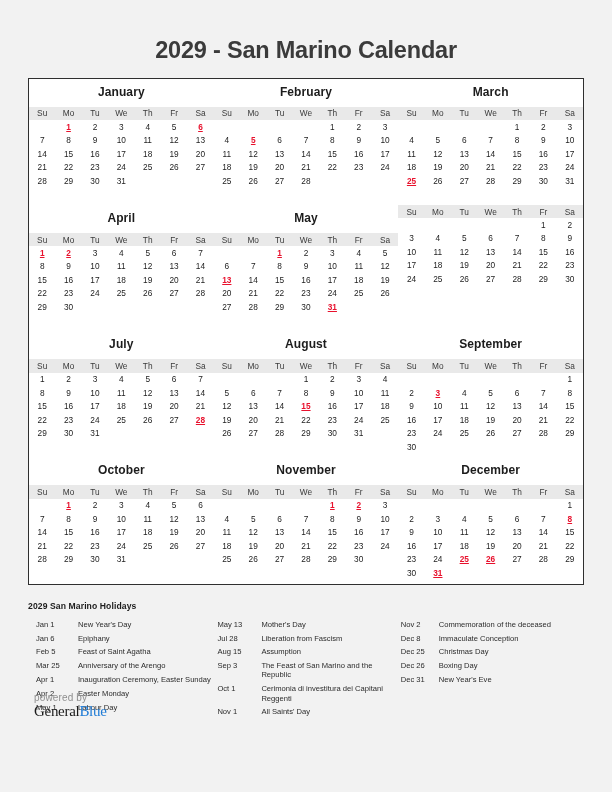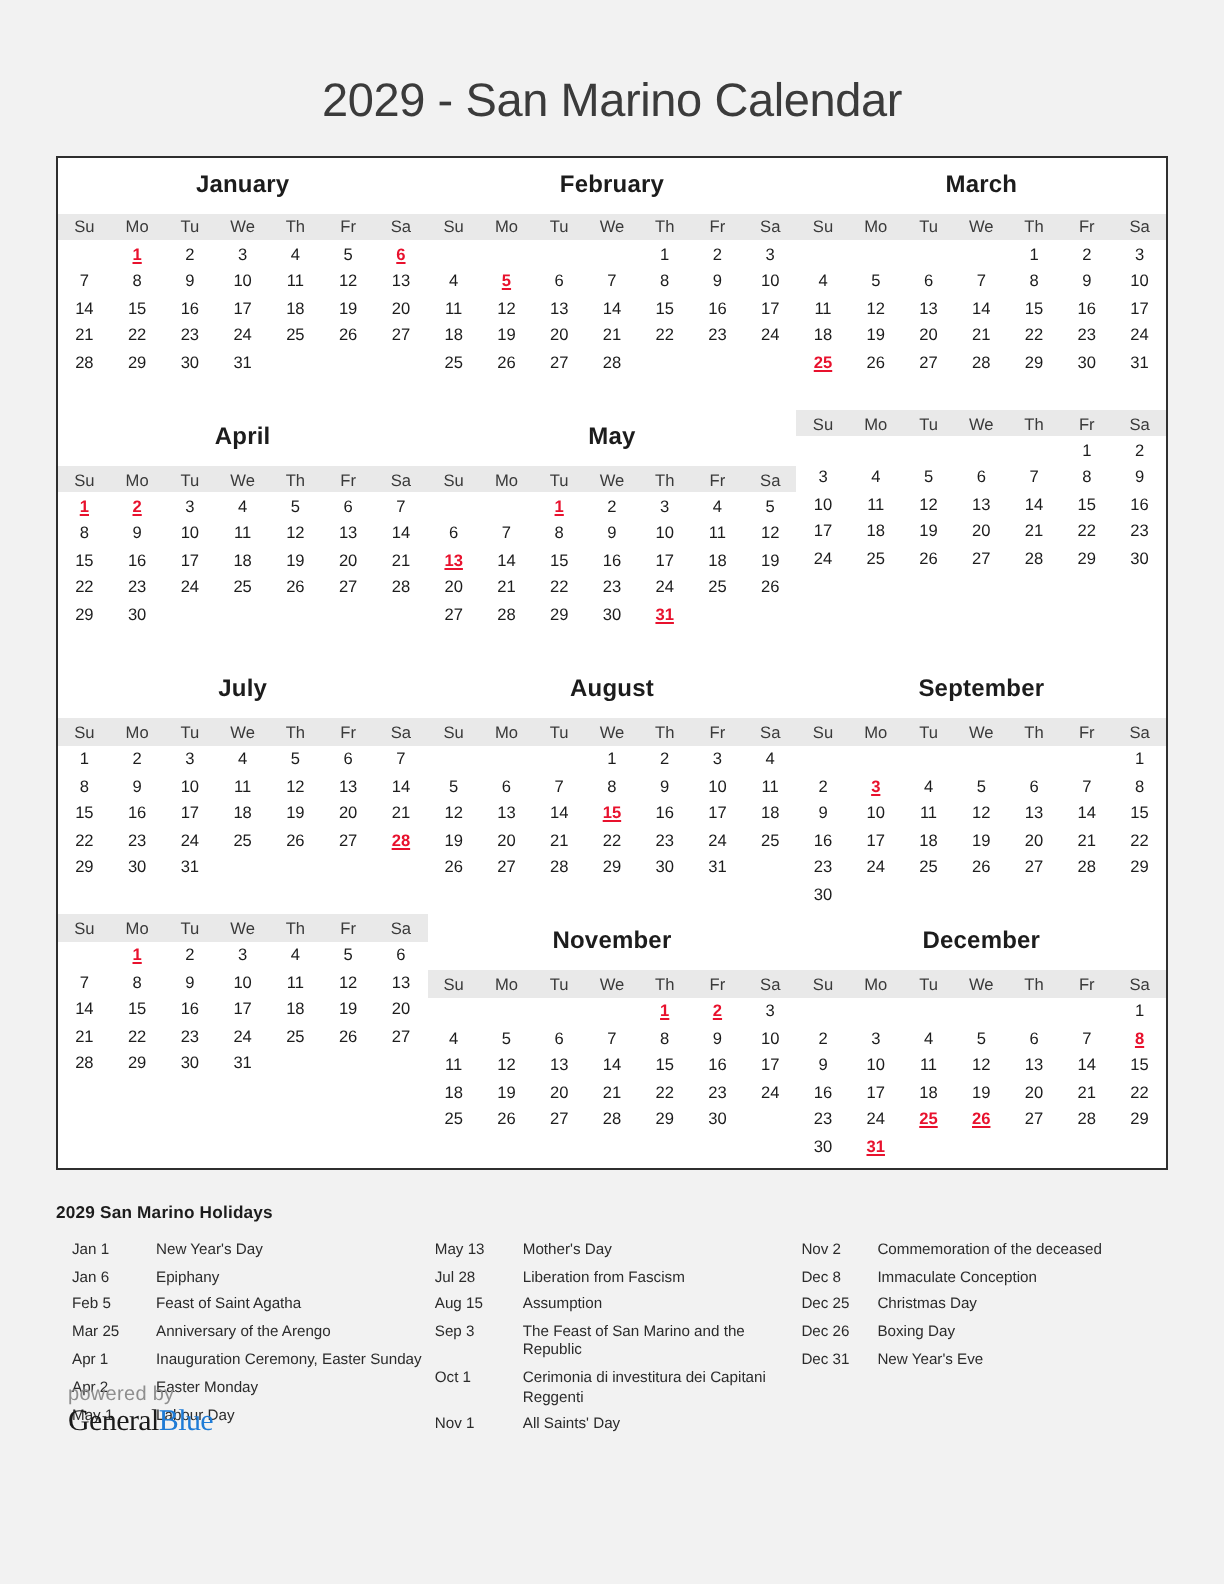--- a/index.html
+++ b/index.html
@@ -28,21 +28,21 @@
     width: 612px;
     height: 792px;
     background: #f2f2f2;
     padding: 0;
   }
 
   
   .title {
     text-align: center;
     font-size: 23.5px;
-    font-weight: normal;
+    font-weight: bold;
     color: #3b3b3b;
     letter-spacing: -0.2px;
     padding-top: 38px;
     padding-bottom: 0;
     line-height: 1.1;
     font-family: "Liberation Sans", sans-serif;
   }
 
   
   .calendar-wrap {
@@ -850,20 +850,21 @@
                         <td class="empty">&nbsp;</td>
                       </tr>
                     </tbody>
                   </table>
                 </div>
               </td>
             </tr>
             <tr>
               <td class="month-cell">
                 <div class="month">
+                  <div class="month-name">October</div>
                   <table class="mtable">
                     <thead>
                       <tr>
                         <th>Su</th>
                         <th>Mo</th>
                         <th>Tu</th>
                         <th>We</th>
                         <th>Th</th>
                         <th>Fr</th>
                         <th>Sa</th>

